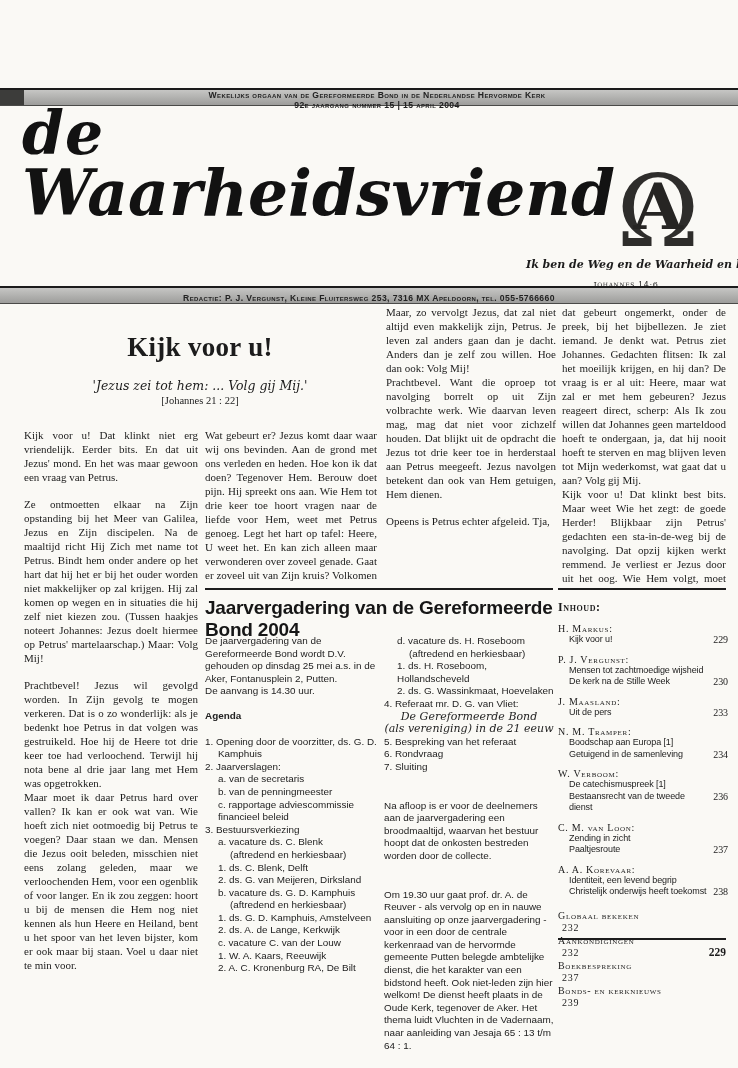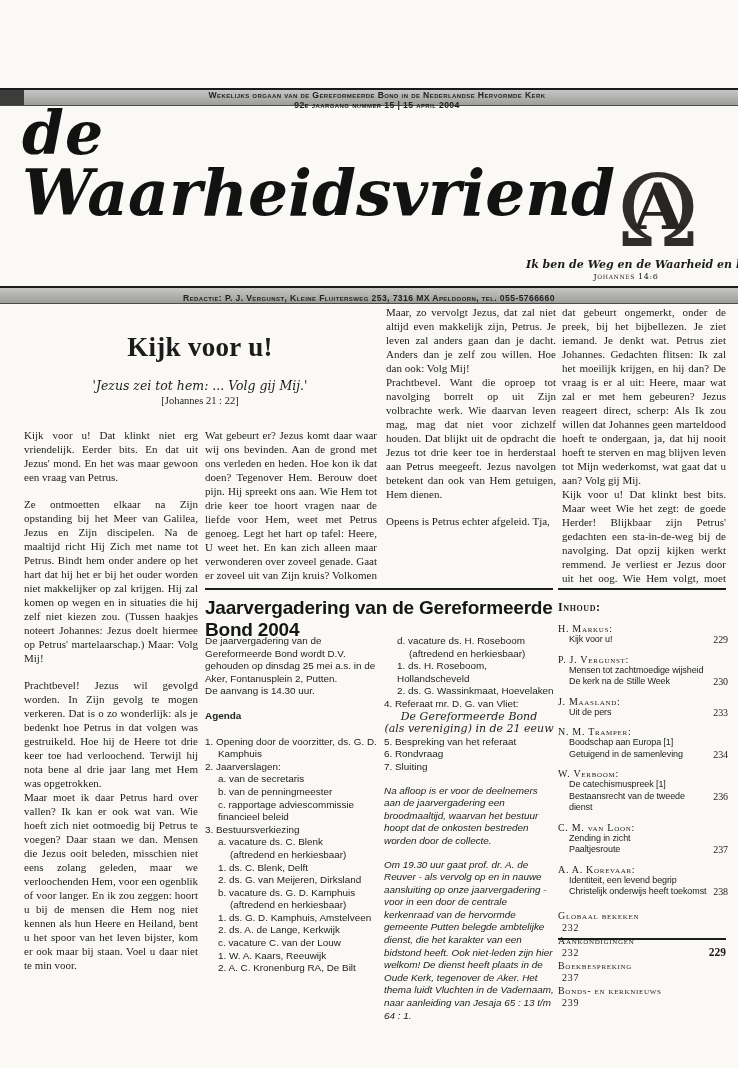--- a/index.html
+++ b/index.html
@@ -19,21 +19,21 @@
   .mast-title{position:absolute;left:22px;top:104px;font-family:"DejaVu Serif",serif;
               font-style:italic;font-weight:600;color:#121212;line-height:.98;letter-spacing:1px;}
   .mt1{font-size:60px;}
   .mt2{font-size:63px;letter-spacing:0;}
   .logo{position:absolute;left:612px;top:166px;}
   .lg-o{font:100px "DejaVu Serif",serif;fill:#2e2d2b;text-anchor:middle;}
   .lg-a{font:600 64px "DejaVu Serif",serif;fill:#262523;text-anchor:middle;}
   .motto{position:absolute;right:12px;top:258px;width:200px;text-align:center;
          font-family:"DejaVu Serif",serif;}
   .motto-l1{font-style:italic;font-weight:600;font-size:11px;white-space:nowrap;}
-  .motto-l2{font-size:8px;font-variant:small-caps;letter-spacing:.6px;margin-top:1px;}
+  .motto-l2{font-size:8px;font-variant:small-caps;letter-spacing:.6px;margin-top:9px;}
   
   .art-head{position:absolute;left:24px;top:332px;width:352px;text-align:center;}
   .art-title{font-size:27px;font-weight:600;letter-spacing:.3px;}
   .art-quote{margin-top:15px;font-family:"DejaVu Serif",serif;font-style:italic;font-size:12.5px;}
   .art-ref{margin-top:2px;font-size:10.5px;}
   
   .col{position:absolute;font-size:11px;line-height:14px;text-align:justify;overflow:hidden;}
   .c1{left:24px;top:428px;width:174px;height:560px;}
   .c2{left:205px;top:428px;width:172px;height:160px;}
   .c3{left:386px;top:305px;width:170px;height:283px;}
@@ -45,21 +45,21 @@
   
   .meet-title{position:absolute;left:205px;top:597px;width:360px;
               font-family:"Liberation Sans",sans-serif;font-weight:bold;font-size:19px;
               letter-spacing:-.2px;color:#161616;}
   .mcol{position:absolute;top:635px;font-family:"Liberation Sans",sans-serif;
         font-size:9.9px;line-height:12.6px;color:#222;}
   .m1{left:205px;width:175px;}
   .m2{left:384px;width:170px;}
   .mp{margin:0;}
   .mb{margin-bottom:12px;}
-  .mt{margin-top:11px;font-style:italic;}
+  .mt{margin-top:26px;}
   .mlabel{font-weight:bold;margin-bottom:13px;}
   .ag{margin:0;}
   .a0{padding-left:13px;text-indent:-13px;}
   .a1{margin-left:13px;}
   .a2{margin-left:25px;}
   .cit{text-align:center;font-style:italic;font-family:"DejaVu Serif",serif;font-size:11px;}
   
   .inhoud{position:absolute;left:558px;top:600px;width:170px;}
   .ih-label{font-variant:small-caps;font-weight:bold;font-size:12px;letter-spacing:.6px;}
   .ih-author{font-variant:small-caps;font-size:10px;letter-spacing:.7px;margin-top:8px;}

